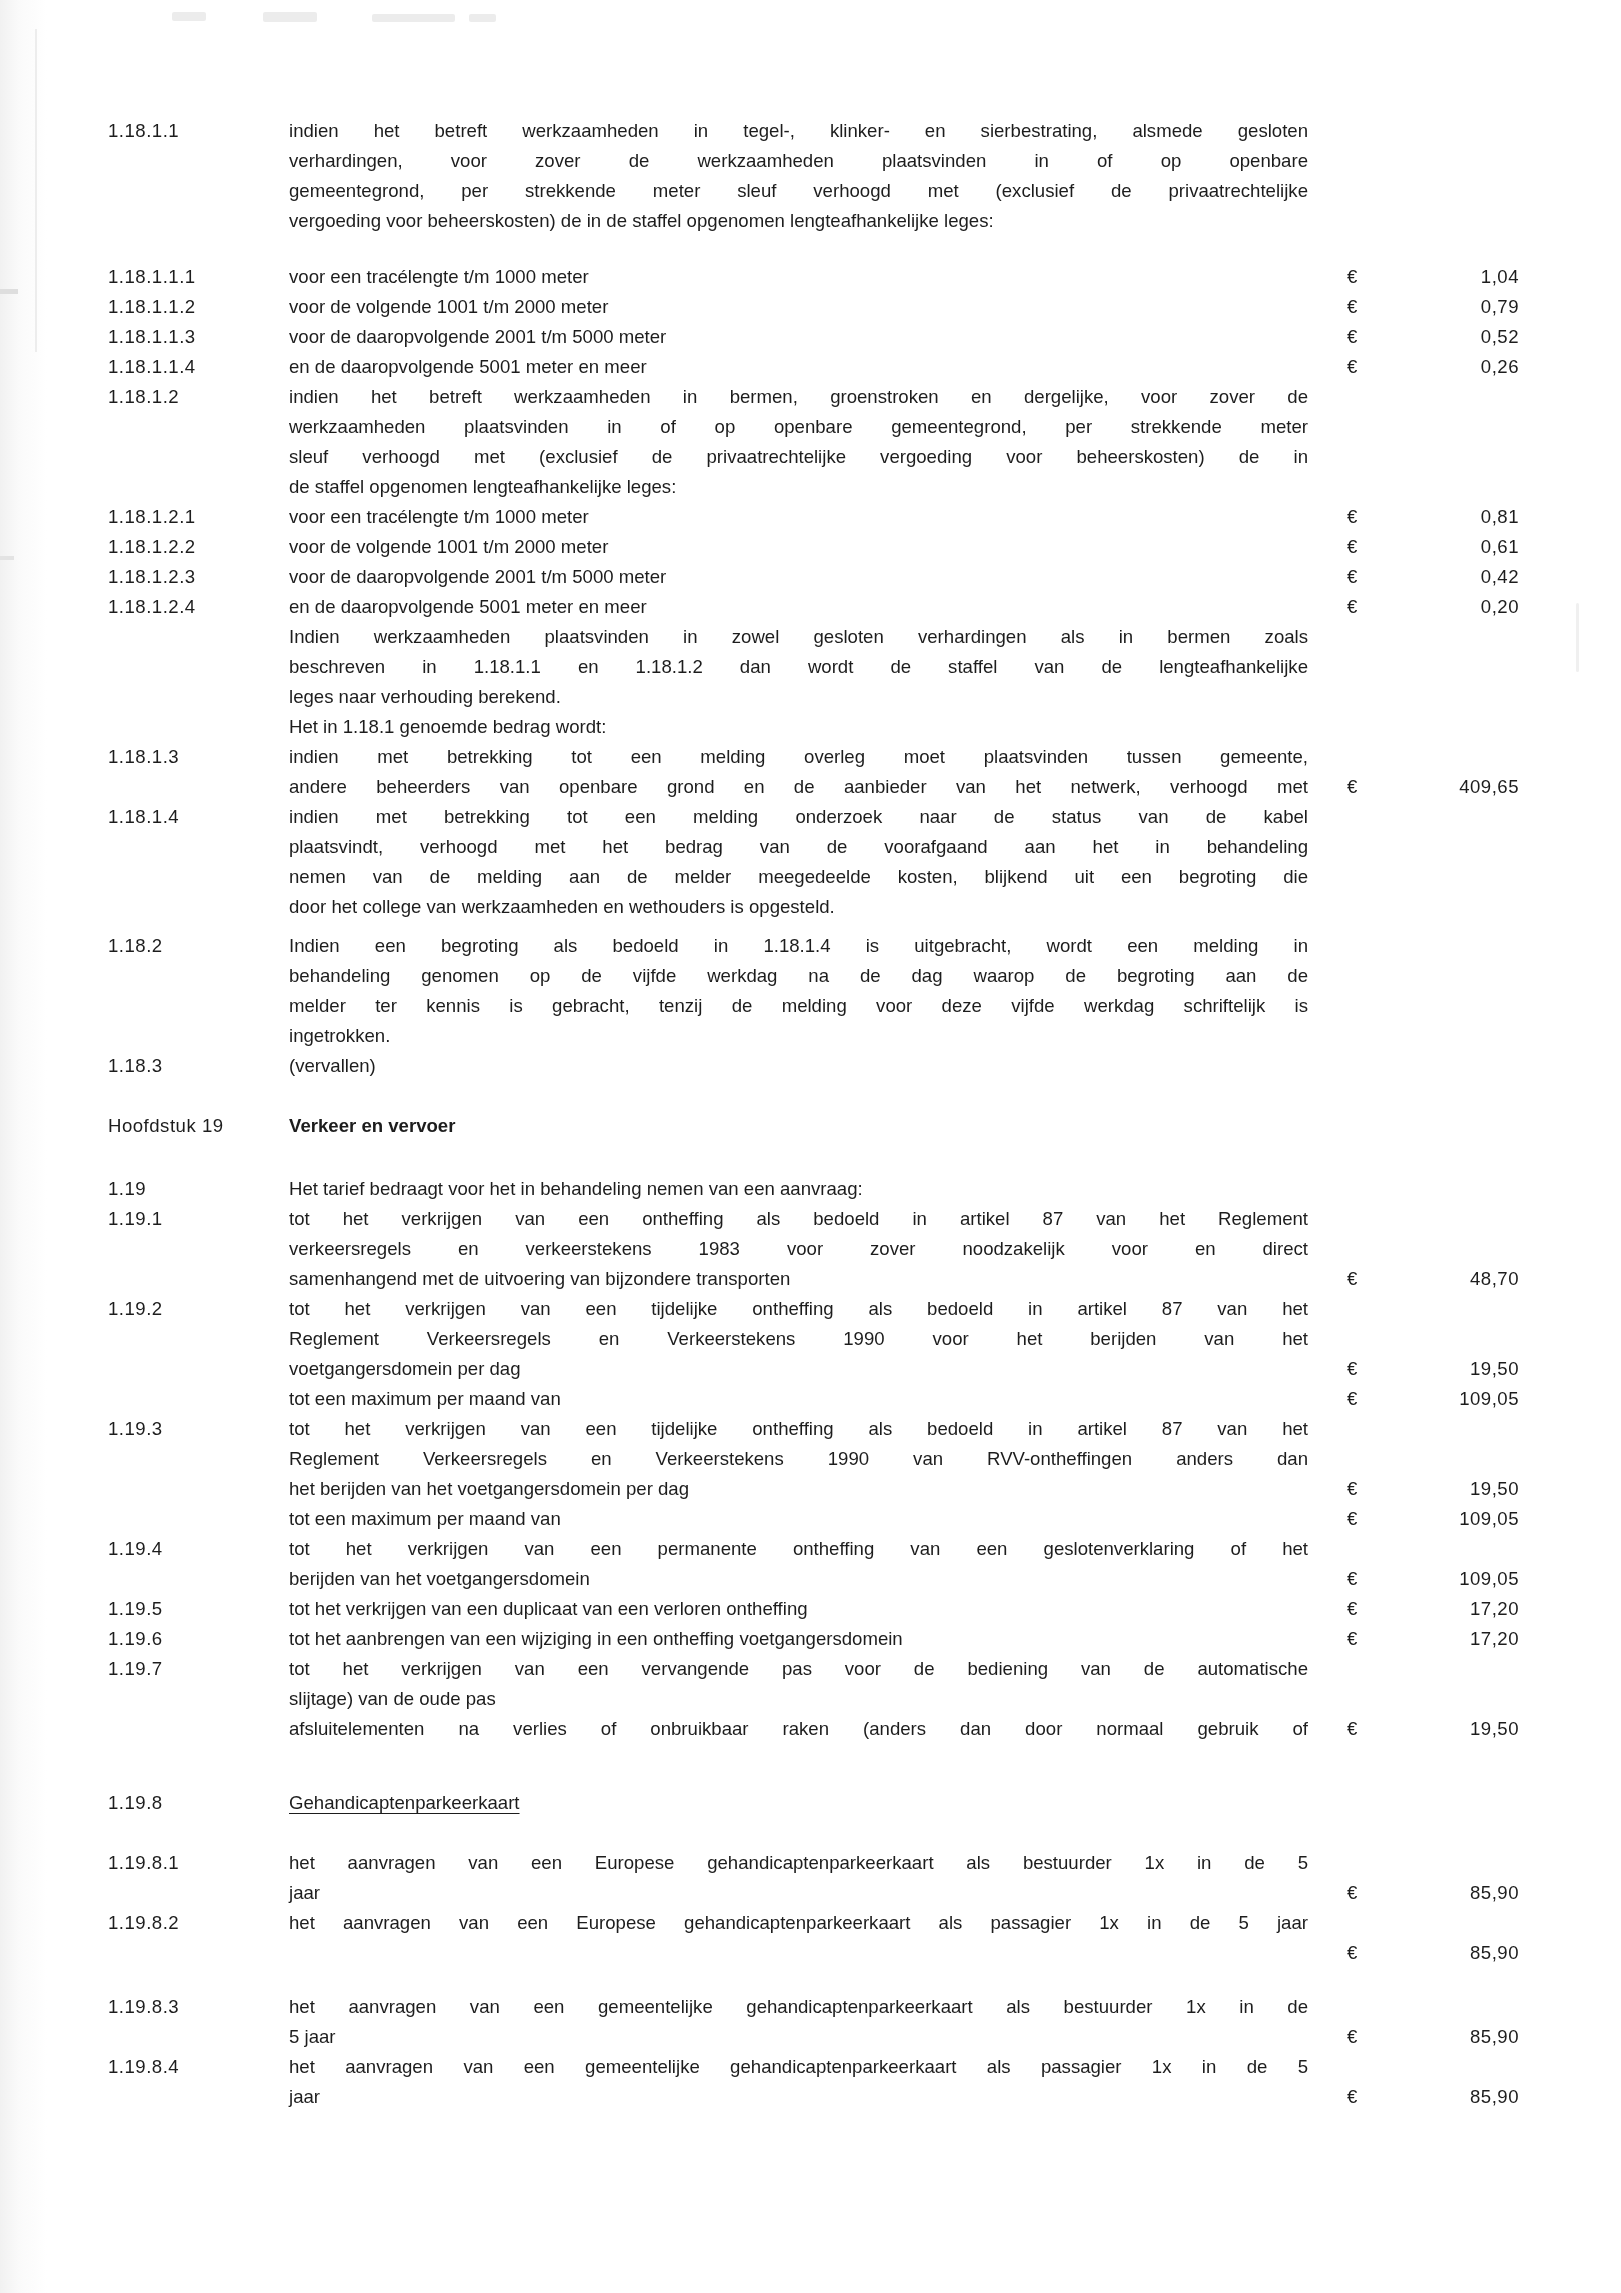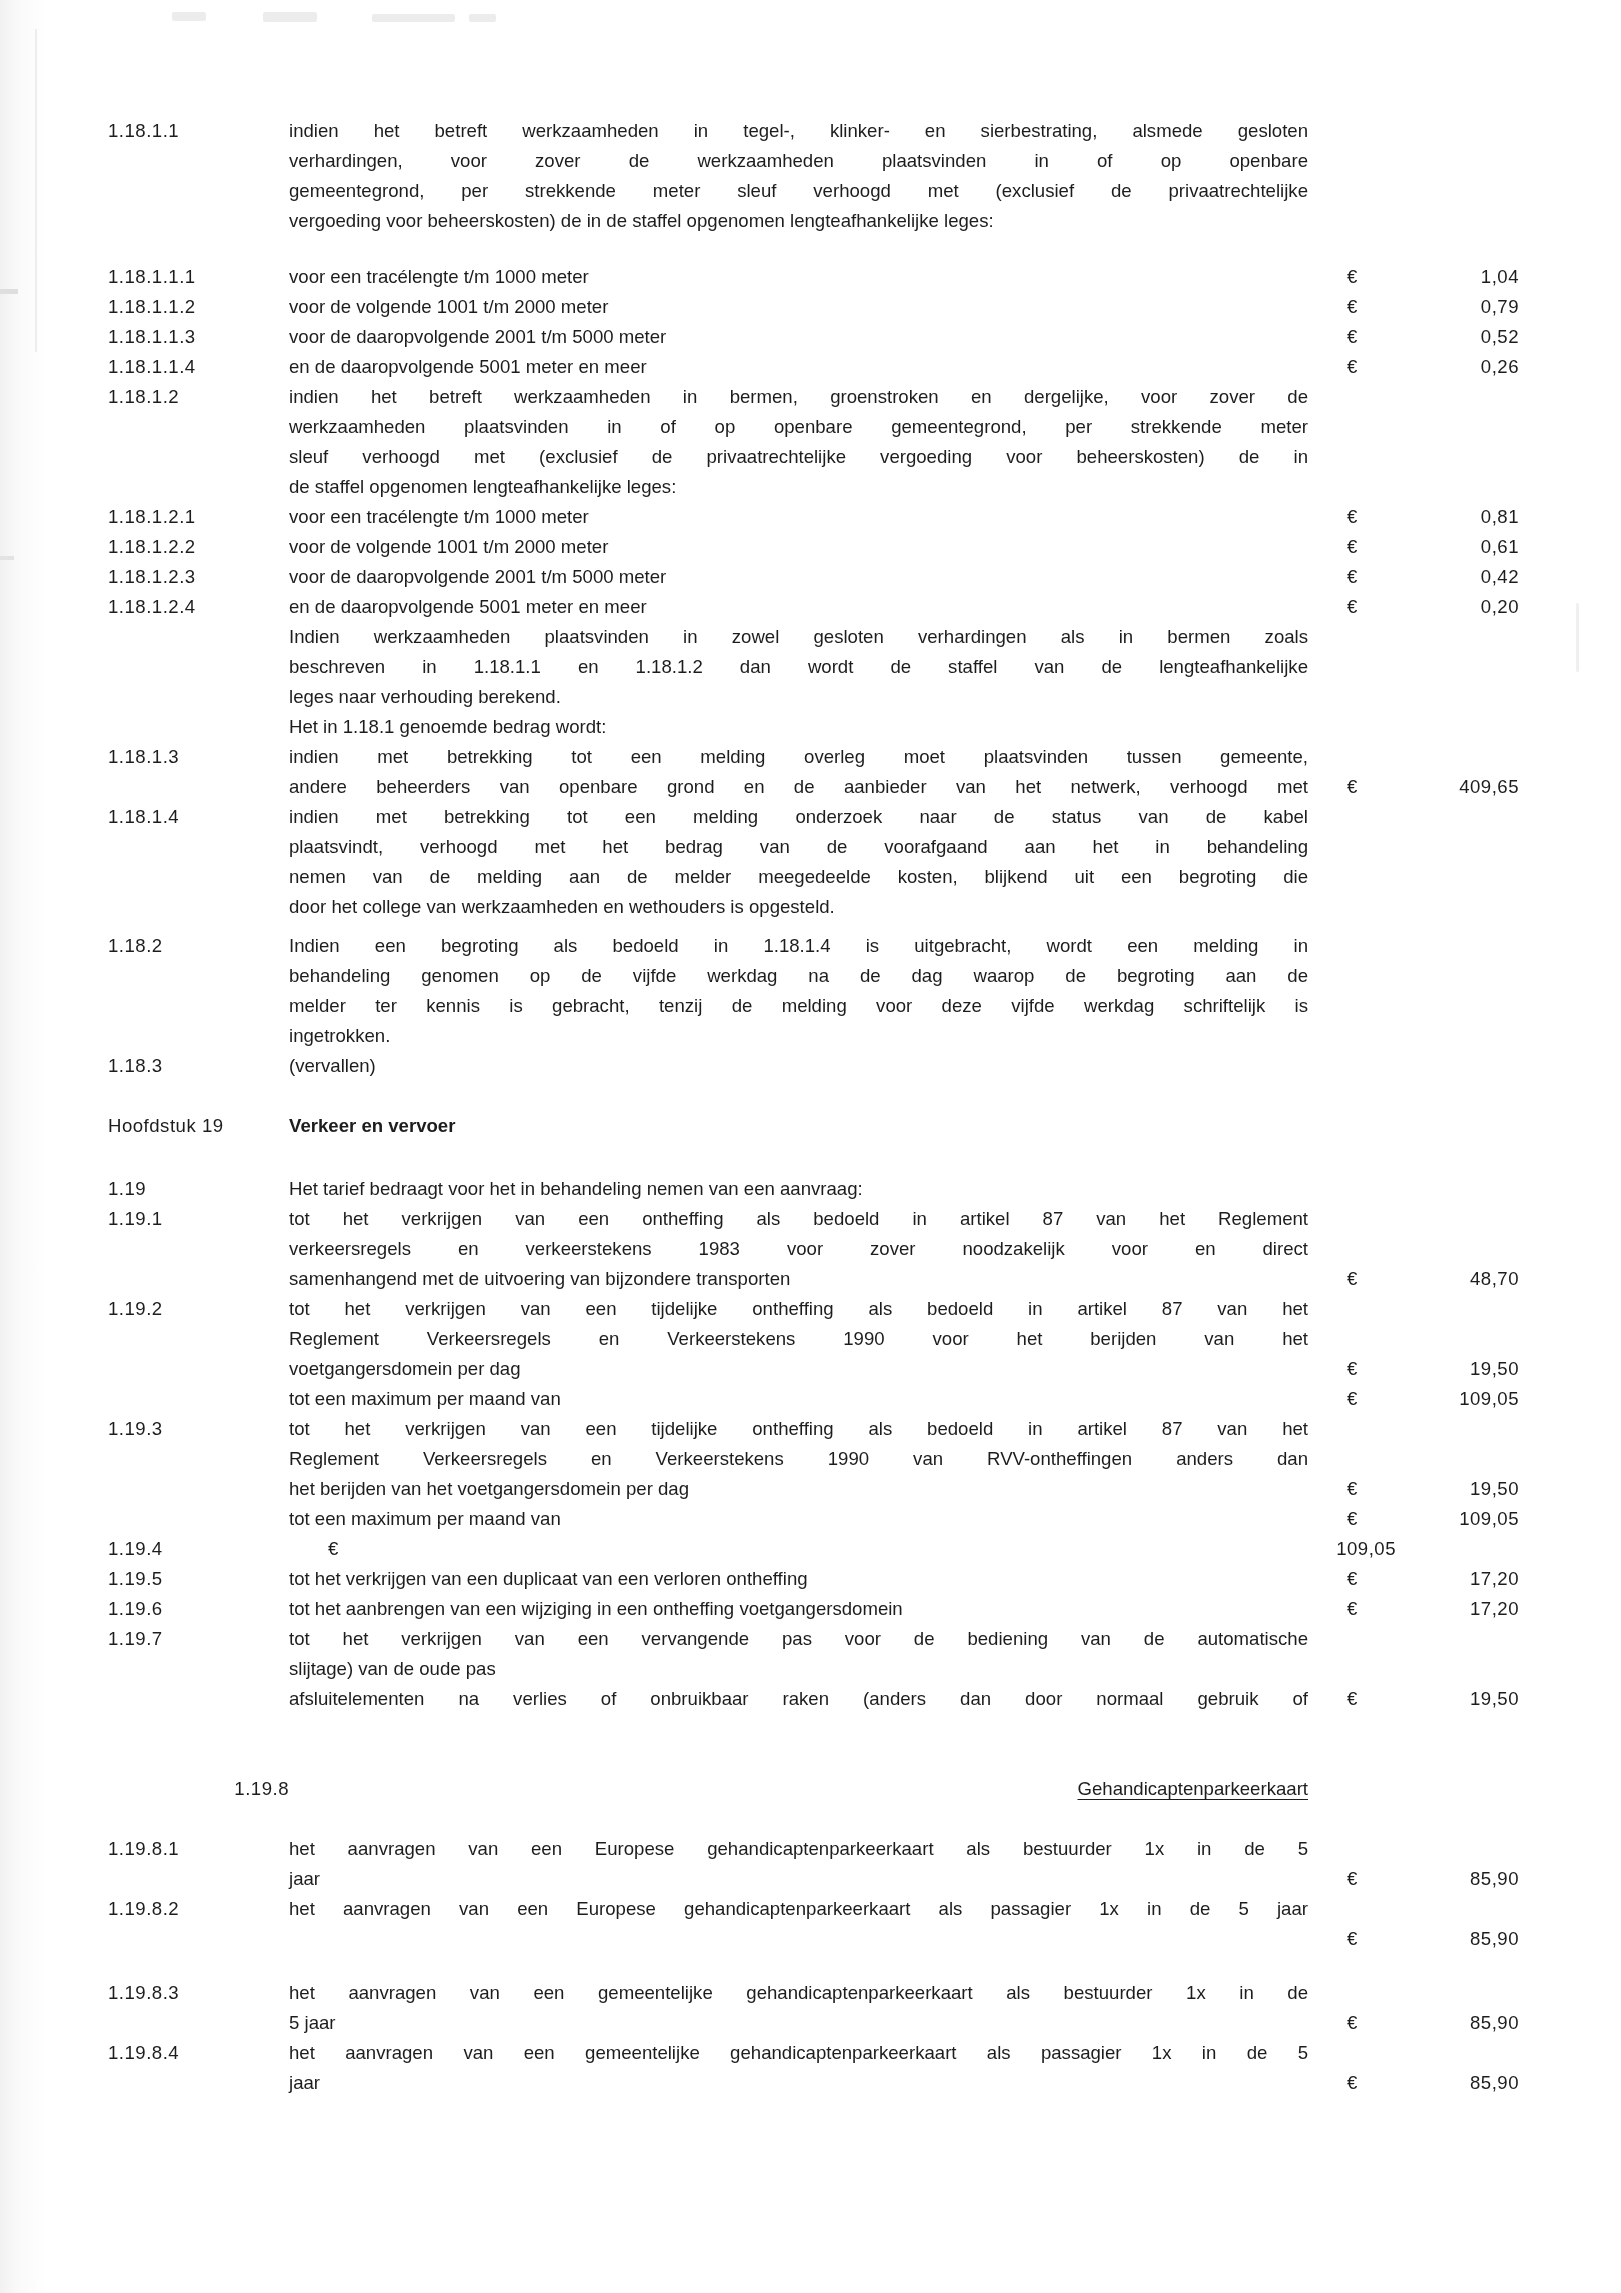--- a/index.html
+++ b/index.html
@@ -250,20 +250,24 @@
     <div class="row">
       <div class="cell num"></div>
       <div class="cell txt">
         <div class="line">tot een maximum per maand van</div>
       </div>
       <div class="cell eur">€</div>
       <div class="cell amt">109,05</div>
     </div>
     <div class="row">
       <div class="cell num">1.19.4</div>
+      <div class="cell txt">
+        <div class="line jl">tot het verkrijgen van een permanente ontheffing van een geslotenverklaring of het</div>
+        <div class="line">berijden van het voetgangersdomein</div>
+      </div>
       <div class="cell eur">€</div>
       <div class="cell amt">109,05</div>
     </div>
     <div class="row">
       <div class="cell num">1.19.5</div>
       <div class="cell txt">
         <div class="line">tot het verkrijgen van een duplicaat van een verloren ontheffing</div>
       </div>
       <div class="cell eur">€</div>
       <div class="cell amt">17,20</div>
@@ -279,21 +283,21 @@
     <div class="row">
       <div class="cell num">1.19.7</div>
       <div class="cell txt">
         <div class="line jl">tot het verkrijgen van een vervangende pas voor de bediening van de automatische</div>
         <div class="line">slijtage) van de oude pas</div>
         <div class="line jl">afsluitelementen na verlies of onbruikbaar raken (anders dan door normaal gebruik of</div>
       </div>
       <div class="cell eur">€</div>
       <div class="cell amt">19,50</div>
     </div>
-    <div class="row" style="margin-top: 60px; text-align: right;">
+    <div class="row" style="margin-top: 44px;">
       <div class="cell num">1.19.8</div>
       <div class="cell txt ul">
         <div class="line">Gehandicaptenparkeerkaart</div>
       </div>
       <div class="cell eur"></div>
       <div class="cell amt"></div>
     </div>
     <div class="row">
       <div class="cell num"></div>
       <div class="cell eur"></div>

